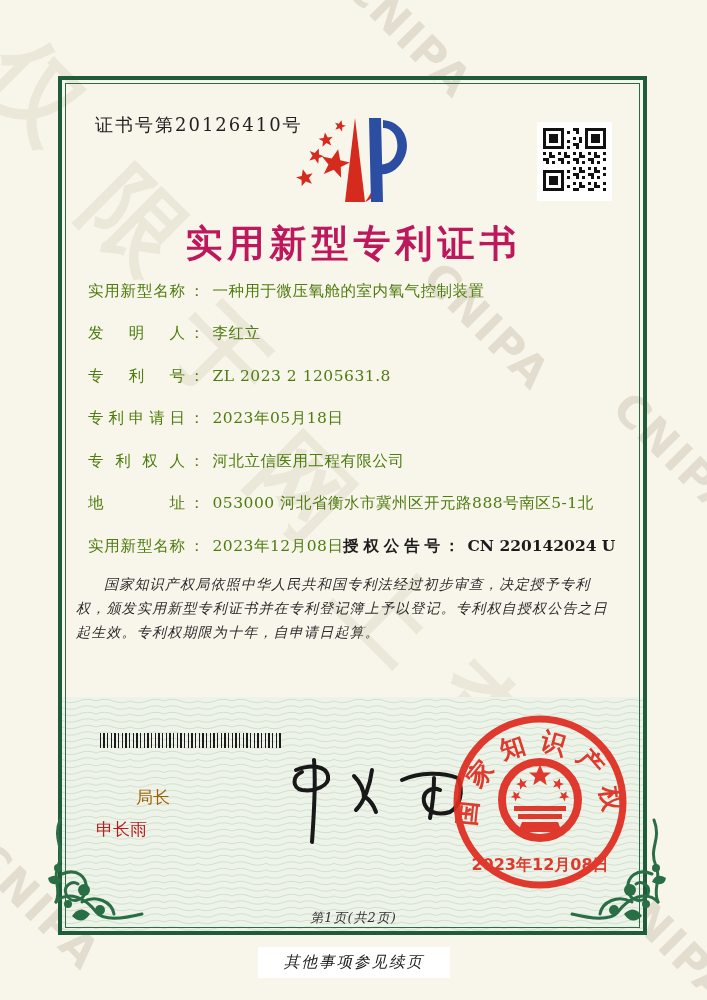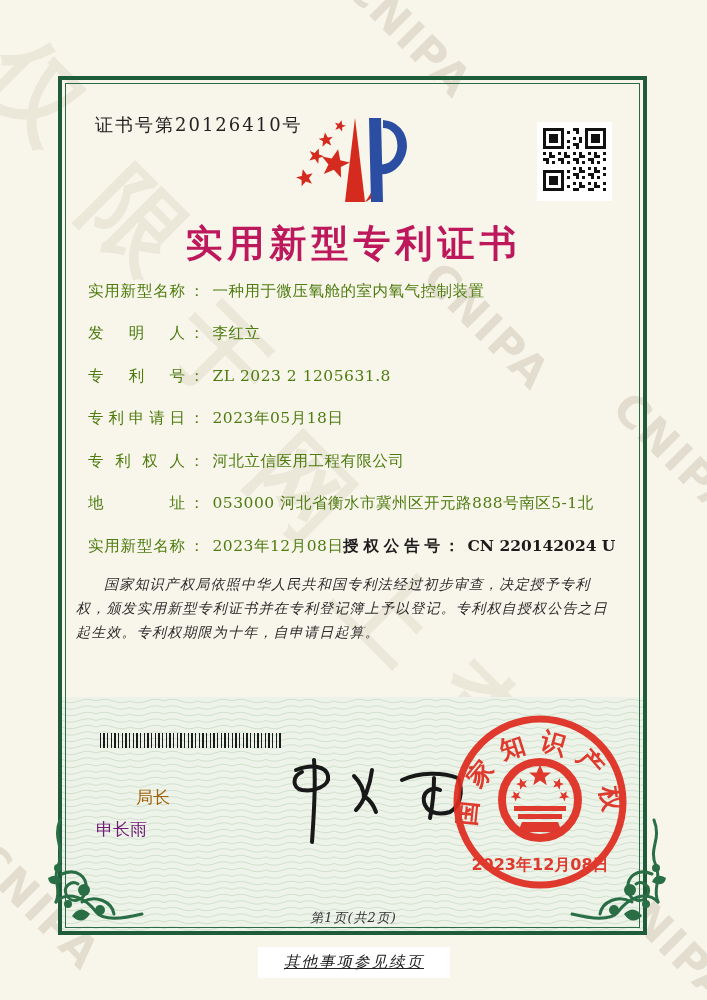--- a/index.html
+++ b/index.html
@@ -43,30 +43,30 @@
          line-height:24px;font-style:italic;letter-spacing:1.2px;color:#2b2b2b;}
   .legal p{margin:0 0 8px 0;text-indent:2em;}
   
   .barcode{position:absolute;left:100px;top:733px;width:182px;height:15px;
     background:
       repeating-linear-gradient(90deg,#1b1b1b 0 1.5px,transparent 1.5px 3px,
         #1b1b1b 3px 5.5px,transparent 5.5px 7px,#1b1b1b 7px 8px,transparent 8px 11px);}
   .director-title{position:absolute;left:96px;top:786px;font-size:17px;
     font-family:"DejaVu Sans","Liberation Sans",sans-serif;color:#a16207;margin-left:40px;}
   .director-name{position:absolute;left:96px;top:818px;font-size:17px;
-    font-family:"DejaVu Sans","Liberation Sans",sans-serif;color:#701a75;}
+    font-family:"DejaVu Sans","Liberation Sans",sans-serif;color:#b91c1c;}
   .signature{position:absolute;left:268px;top:752px;}
   
   .seal{position:absolute;left:452px;top:714px;opacity:.92;}
   
   .page-note{position:absolute;left:0;top:909px;width:707px;text-align:center;
     font-size:13px;font-style:italic;color:#333;letter-spacing:1px;}
   .footer-box{position:absolute;left:258px;top:947px;width:192px;height:31px;
     background:#ffffff;display:flex;align-items:center;justify-content:center;}
-  .footer-box span{font-size:15.5px;font-style:italic;letter-spacing:2px;color:#222;text-decoration:underline;}
+  .footer-box span{font-size:15.5px;font-style:italic;letter-spacing:2px;color:#222;}
   .corner{position:absolute;pointer-events:none;}
   .corner-bl{left:38px;top:818px;}
   .corner-br{left:551px;top:818px;transform:scaleX(-1);}
 </style>
 </head>
 <body>
 
 <div>
   <div class="wm wm-brand" style="left:330px;top:8px">CNIPA</div>
   <div class="wm wm-brand" style="left:408px;top:300px">CNIPA</div>

